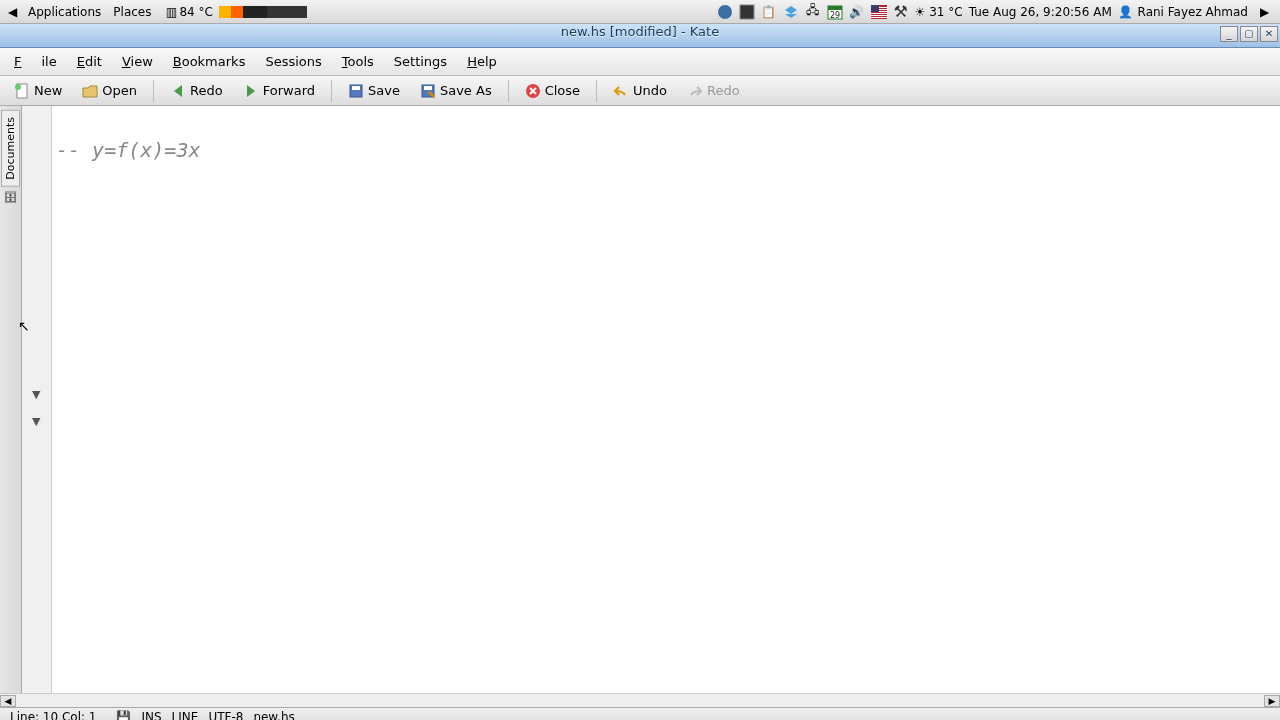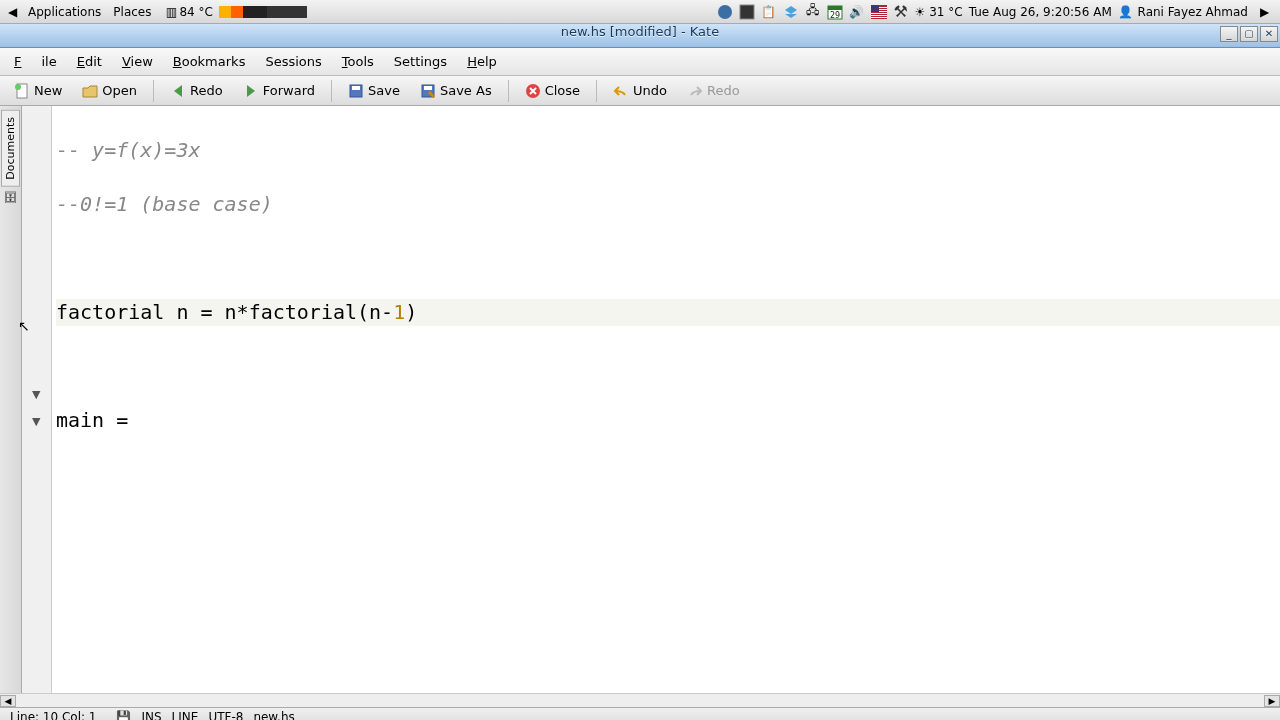--- a/index.html
+++ b/index.html
@@ -231,25 +231,22 @@
     <div class="tab">Documents</div>
     <div style="margin-top:2px">🗄</div>
   </div>
   <div class="editor-wrap">
     <div class="gutter">
       <div class="fold-mark" style="top:282px">▼</div>
       <div class="fold-mark" style="top:309px">▼</div>
     </div>
     <div class="editor">
 <div class="line"><span class="comment">-- y=f(x)=3x</span></div>
-<div class="line"><span class="comment">--0!=1 (base case)</span></div>
 <div class="line"></div>
-<div class="line current-line"><span class="normal">factorial n = n*factorial(n</span><span class="normal">-</span><span class="number">1</span><span class="normal">)</span></div>
 <div class="line"></div>
-<div class="line"><span class="normal">main =</span></div>
 
 
 
 
 
     </div>
     <div style="position:absolute;left:-4px;top:212px;font-size:14px;">↖</div>
   </div>
 </div>
 

